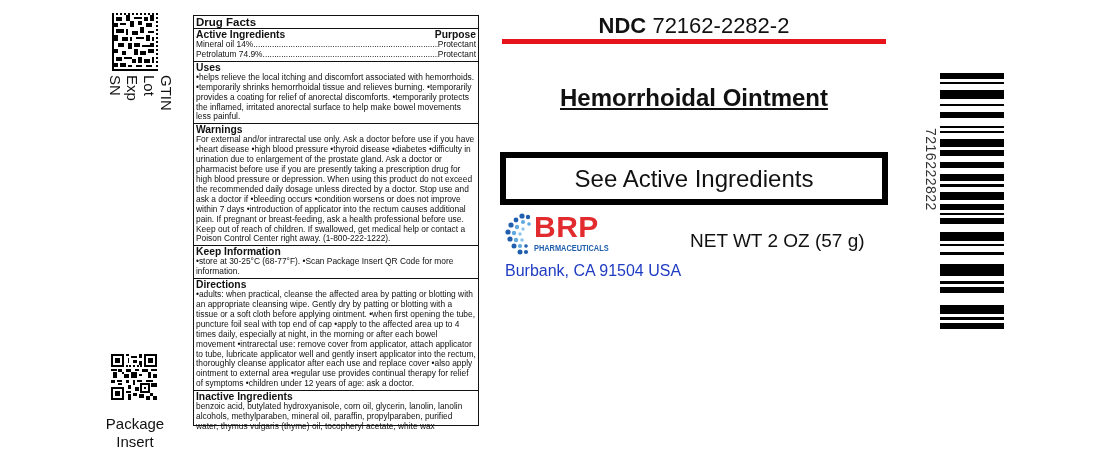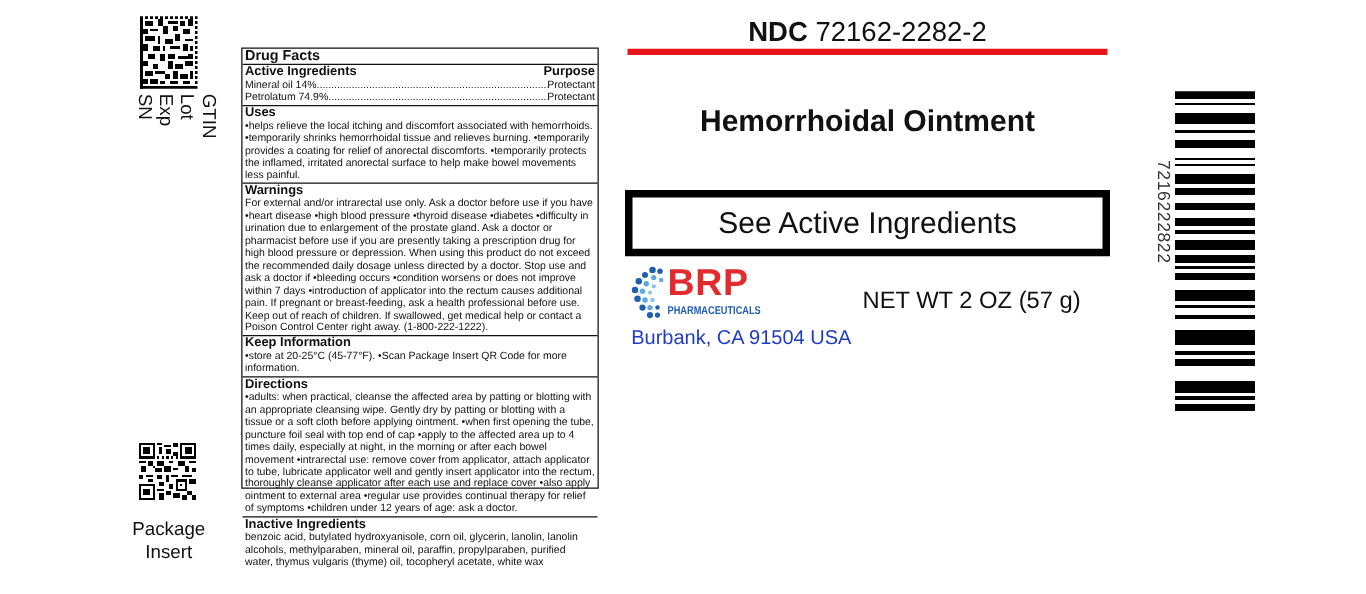--- a/index.html
+++ b/index.html
@@ -12,42 +12,42 @@
   #gtin-labels { left: 108px; top: 75px; width: 70px; height: 50px; }
   .vert-label { position: absolute; transform: rotate(90deg); transform-origin: left top;
                 font-size: 15px; line-height: 15px; white-space: nowrap; color: #111; }
 
   
   #qr { left: 111px; top: 354px; width: 46px; height: 46px; }
   #package-insert-label { left: 96px; top: 415px; width: 78px; text-align: center;
                           font-size: 15px; line-height: 18px; color: #111; }
 
   
-  #drug-facts { left: 193px; top: 15px; width: 286px; height: 353px;
+  #drug-facts { left: 193px; top: 15px; width: 286px; height: 411px;
                 border: 1.5px solid #111; box-sizing: border-box; font-size: 8.4px;
-                line-height: 9.9px; color: #111; margin-top: 23px; }
+                line-height: 9.9px; color: #111; }
   .df-title { font-weight: bold; font-size: 11.5px; line-height: 12px; padding: 0 2px;
               border-bottom: 1.5px solid #111; }
   .df-section { padding: 0 2px 1px 2px; border-bottom: 1.5px solid #111; }
   .df-section:last-child { border-bottom: none; }
   .df-head { font-weight: bold; font-size: 10.3px; line-height: 11px; display: flex;
              justify-content: space-between; gap: 16px; }
   .df-row { display: flex; white-space: nowrap; overflow: hidden; }
   .df-row .name { flex: 0 0 auto; }
   .df-row .dots { flex: 1 1 auto; overflow: hidden; white-space: nowrap; }
   .df-row .dots::after { content: "......................................................................................................................................................"; }
   .df-row .purpose { flex: 0 0 auto; }
   .df-text { text-align: left; }
 
   
   #ndc { left: 502px; top: 14px; width: 384px; text-align: center; font-size: 22px; line-height: 24px; color: #111; }
   #ndc .bold { font-weight: bold; }
   #red-rule { left: 502px; top: 39px; width: 384px; height: 5px; background: #e8141b; }
   #product-name { left: 502px; top: 84px; width: 384px; text-align: center; font-weight: bold;
-                  font-size: 24px; line-height: 28px; color: #111; }
+                  font-size: 24px; line-height: 28px; color: #111; text-decoration: underline; }
   #see-active-box { left: 500px; top: 152px; width: 388px; height: 53px; border: 6px solid #000;
                     box-sizing: border-box; display: flex; align-items: center; justify-content: center; }
   #see-active-box span { font-weight: normal; font-size: 24px; color: #111; }
 
   #brp-logo { left: 505px; top: 212px; width: 110px; height: 44px; }
   #brp-dots { position: absolute; left: 0; top: 0; width: 28px; height: 44px; }
   #brp-text { position: absolute; left: 29px; top: 0px; font-weight: bold; font-size: 30px;
               line-height: 30px; color: #e22b2f; letter-spacing: 0.5px; }
   #brp-sub { position: absolute; left: 29px; top: 31px; font-weight: bold; font-size: 9px;
              line-height: 10px; color: #1f5fae; letter-spacing: 0px; transform: scaleX(0.82);
@@ -243,21 +243,21 @@
     <div class="df-head">
         <span>Warnings</span>
       </div>
     <div class="df-text">For external and/or intrarectal use only. Ask a doctor before use if you have •heart disease •high blood pressure •thyroid disease •diabetes •difficulty in urination due to enlargement of the prostate gland. Ask a doctor or pharmacist before use if you are presently taking a prescription drug for high blood pressure or depression. When using this product do not exceed the recommended daily dosage unless directed by a doctor. Stop use and ask a doctor if •bleeding occurs •condition worsens or does not improve within 7 days •introduction of applicator into the rectum causes additional pain. If pregnant or breast-feeding, ask a health professional before use. Keep out of reach of children. If swallowed, get medical help or contact a Poison Control Center right away. (1-800-222-1222).</div>
   </div>
 
   <div class="df-section">
     <div class="df-head">
         <span>Keep Information</span>
       </div>
-    <div class="df-text">•store at 20-25°C (45-77°F). •Scan Package Insert QR Code for more information.</div>
+    <div class="df-text">•store at 30-25°C (68-77°F). •Scan Package Insert QR Code for more information.</div>
   </div>
 
   <div class="df-section">
     <div class="df-head">
         <span>Directions</span>
       </div>
     <div class="df-text">•adults: when practical, cleanse the affected area by patting or blotting with an appropriate cleansing wipe. Gently dry by patting or blotting with a tissue or a soft cloth before applying ointment. •when first opening the tube, puncture foil seal with top end of cap •apply to the affected area up to 4 times daily, especially at night, in the morning or after each bowel movement •intrarectal use: remove cover from applicator, attach applicator to tube, lubricate applicator well and gently insert applicator into the rectum, thoroughly cleanse applicator after each use and replace cover •also apply ointment to external area •regular use provides continual therapy for relief of symptoms •children under 12 years of age: ask a doctor.</div>
   </div>
 
   <div class="df-section">

